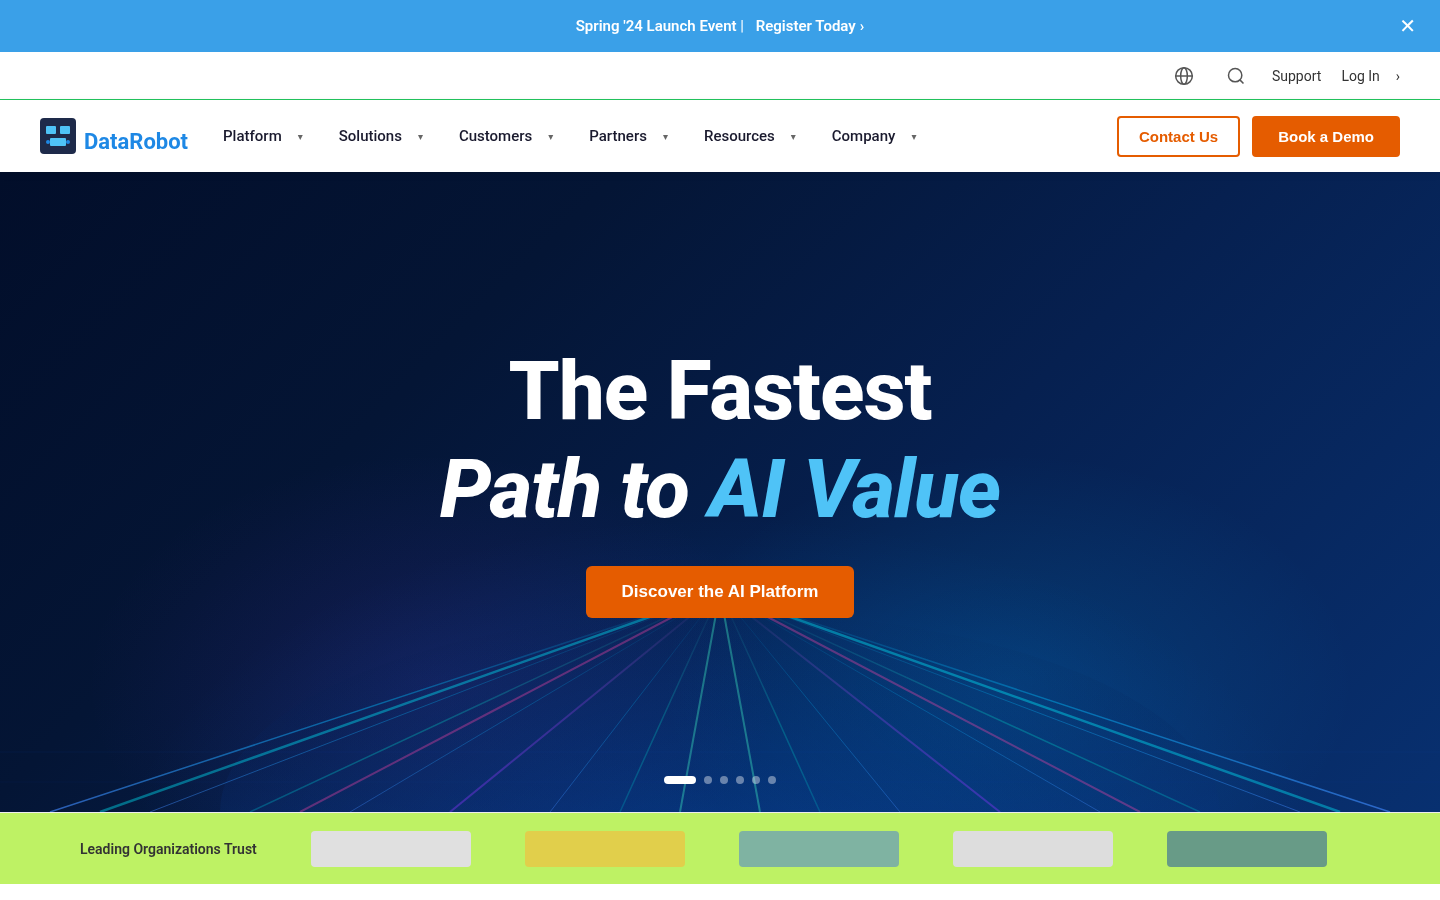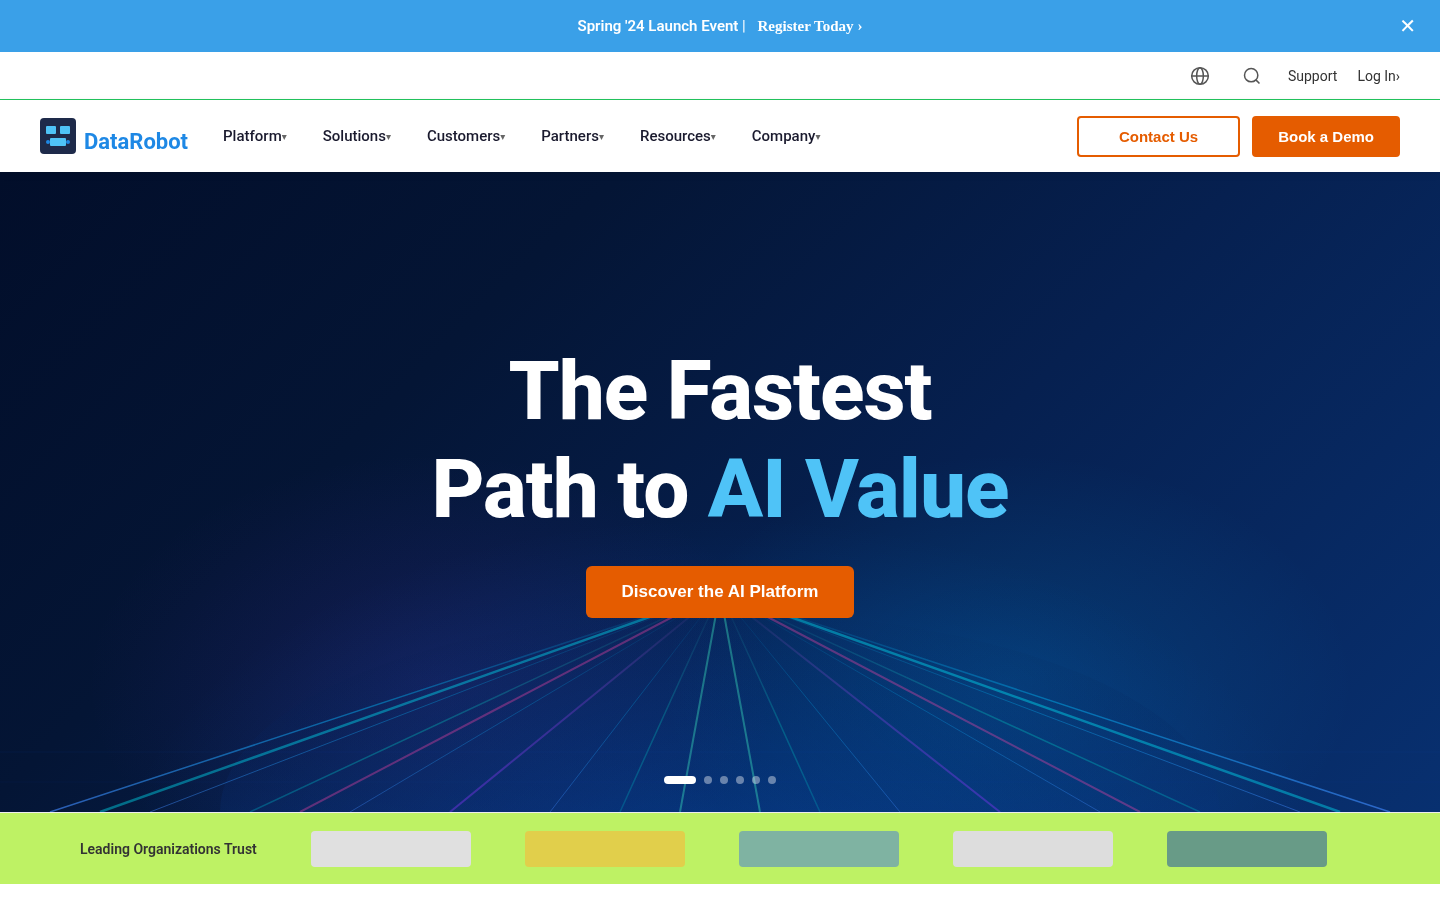--- a/index.html
+++ b/index.html
@@ -25,21 +25,20 @@
       font-weight: 600;
     }
     .announcement-bar .register-link {
       color: white;
       font-weight: 600;
       text-decoration: none;
       margin-left: 8px;
       display: inline-flex;
       align-items: center;
       gap: 4px;
-      font-family: Liberation Serif, serif;
     }
     .announcement-bar .close-btn {
       position: absolute;
       right: 24px;
       top: 50%;
       transform: translateY(-50%);
       background: none;
       border: none;
       color: white;
       font-size: 20px;
@@ -74,21 +73,21 @@
       text-decoration: none;
       cursor: pointer;
     }
     .utility-bar .login-link {
       font-size: 14px;
       color: #333;
       text-decoration: none;
       cursor: pointer;
       display: flex;
       align-items: center;
-      gap: 0;
+      gap: 16px;
     }
 
     
     .navbar {
       background: white;
       height: 72px;
       display: flex;
       align-items: center;
       padding: 0 40px;
       box-shadow: 0 2px 8px rgba(0,0,0,0.08);
@@ -116,21 +115,21 @@
     }
     .nav-links {
       display: flex;
       align-items: center;
       gap: 4px;
       flex: 1;
     }
     .nav-item {
       display: flex;
       align-items: center;
-      gap: 0;
+      gap: 16px;
       padding: 8px 16px;
       font-size: 15px;
       font-weight: 500;
       color: #1a1a2e;
       cursor: pointer;
       border-radius: 4px;
       text-decoration: none;
       justify-content: flex-end;
     }
     .nav-item .chevron {
@@ -139,21 +138,21 @@
     }
     .nav-actions {
       display: flex;
       align-items: center;
       gap: 12px;
     }
     .btn-contact {
       border: 2px solid #e55c00;
       color: #e55c00;
       background: white;
-      padding: 10px 40px;
+      padding: 10px 20px;
       border-radius: 4px;
       font-size: 15px;
       font-weight: 600;
       cursor: pointer;
     }
     .btn-demo {
       background: #e55c00;
       color: white;
       border: 2px solid #e55c00;
       padding: 10px 24px;
@@ -204,20 +203,21 @@
       margin-bottom: 8px;
       letter-spacing: -1px;
     }
     .hero-title-line2 {
       font-size: 82px;
       font-weight: 800;
       color: white;
       line-height: 1.1;
       margin-bottom: 32px;
       letter-spacing: -1px;
+      font-style: italic;
     }
     .hero-title-line2 .highlight {
       color: #4fc3f7;
     }
     .hero-subtitle {
       font-size: 20px;
       color: rgba(255,255,255,0.85);
       line-height: 1.6;
       margin-bottom: 40px;
       max-width: 600px;

